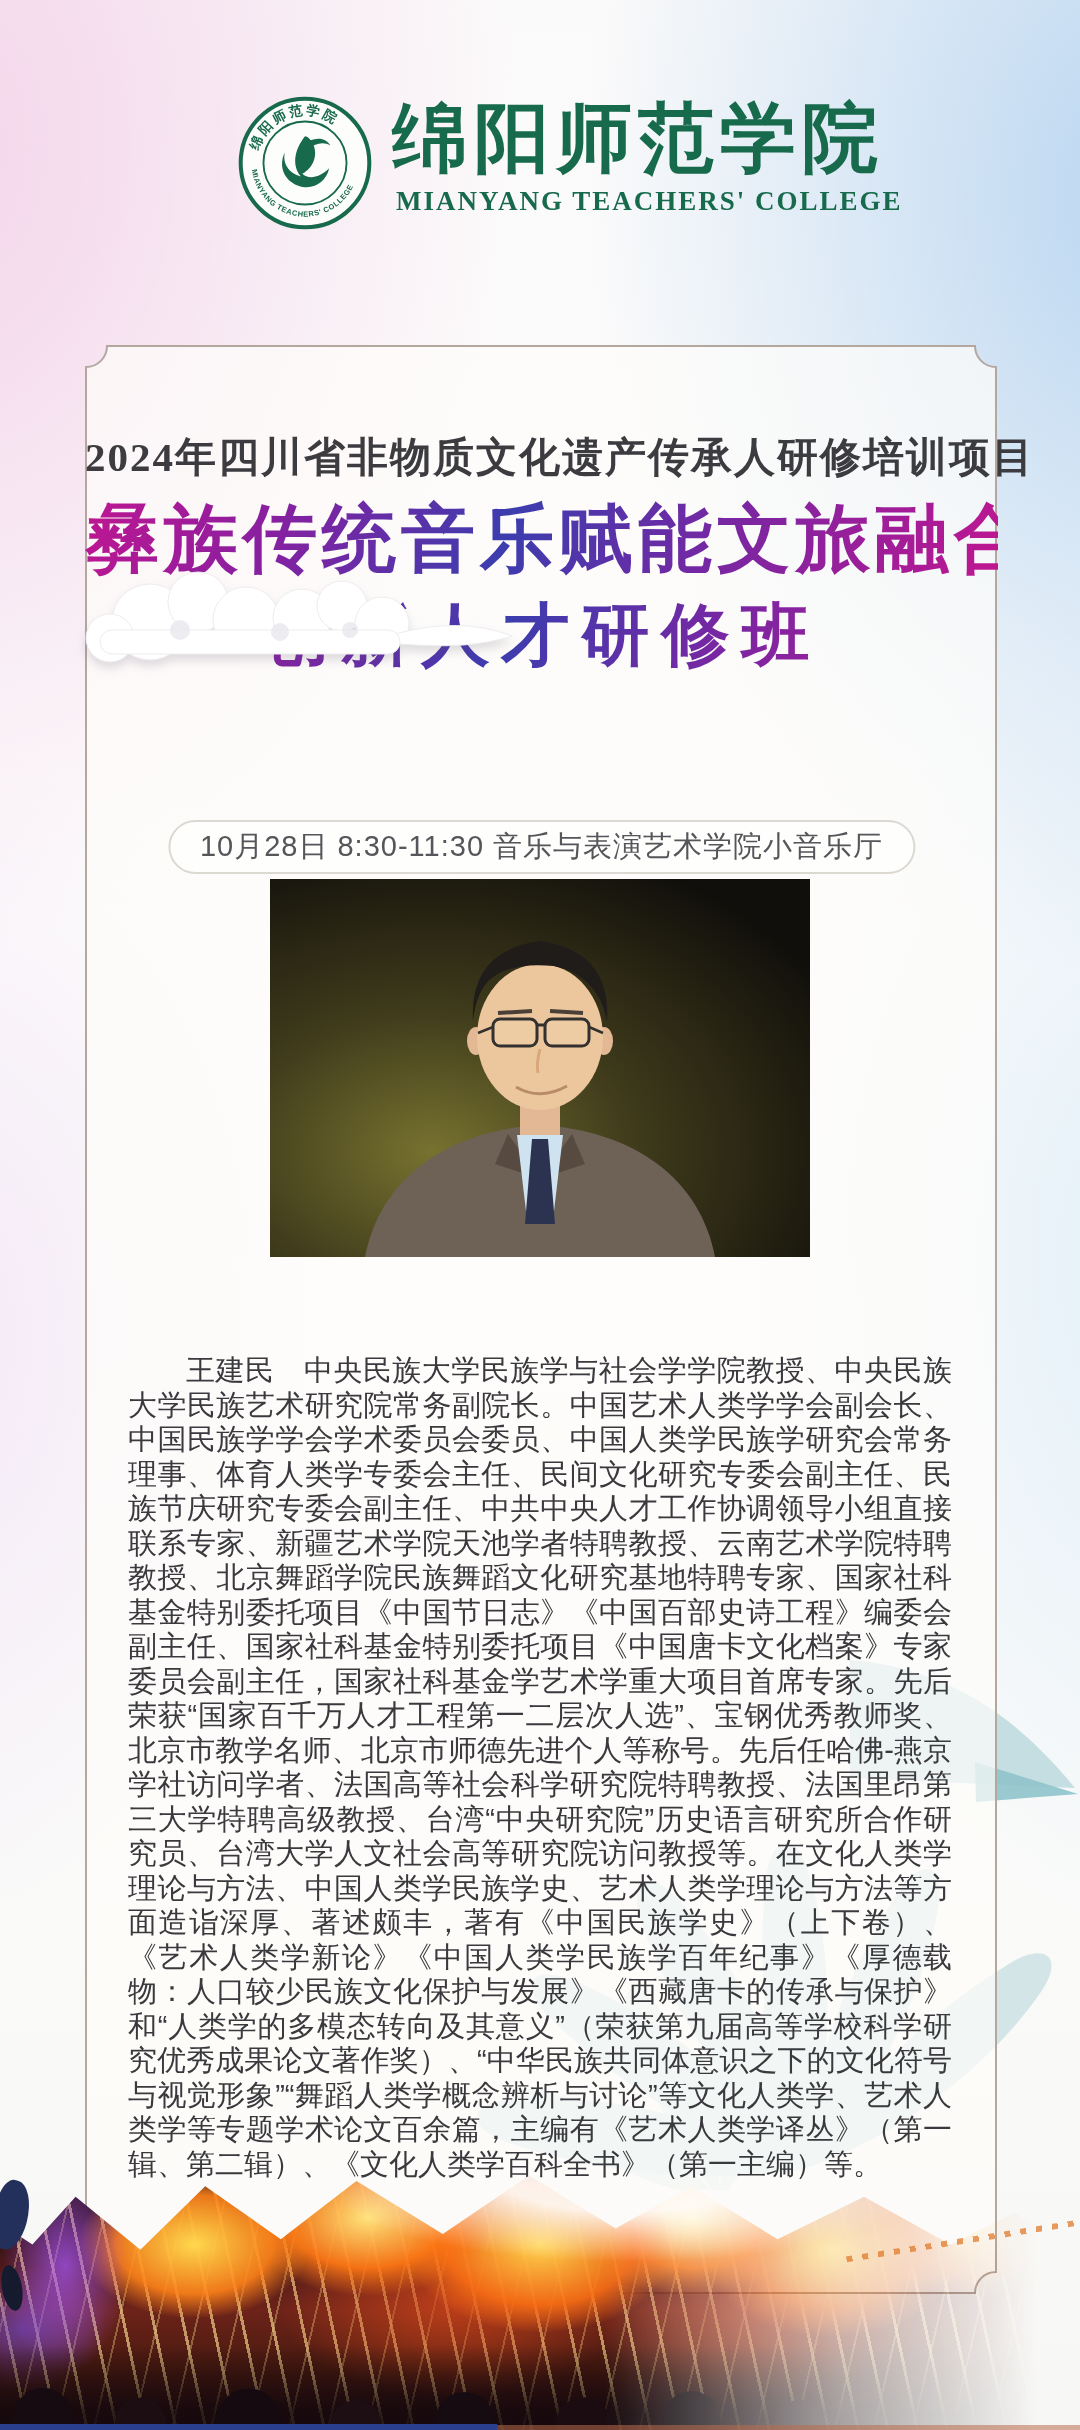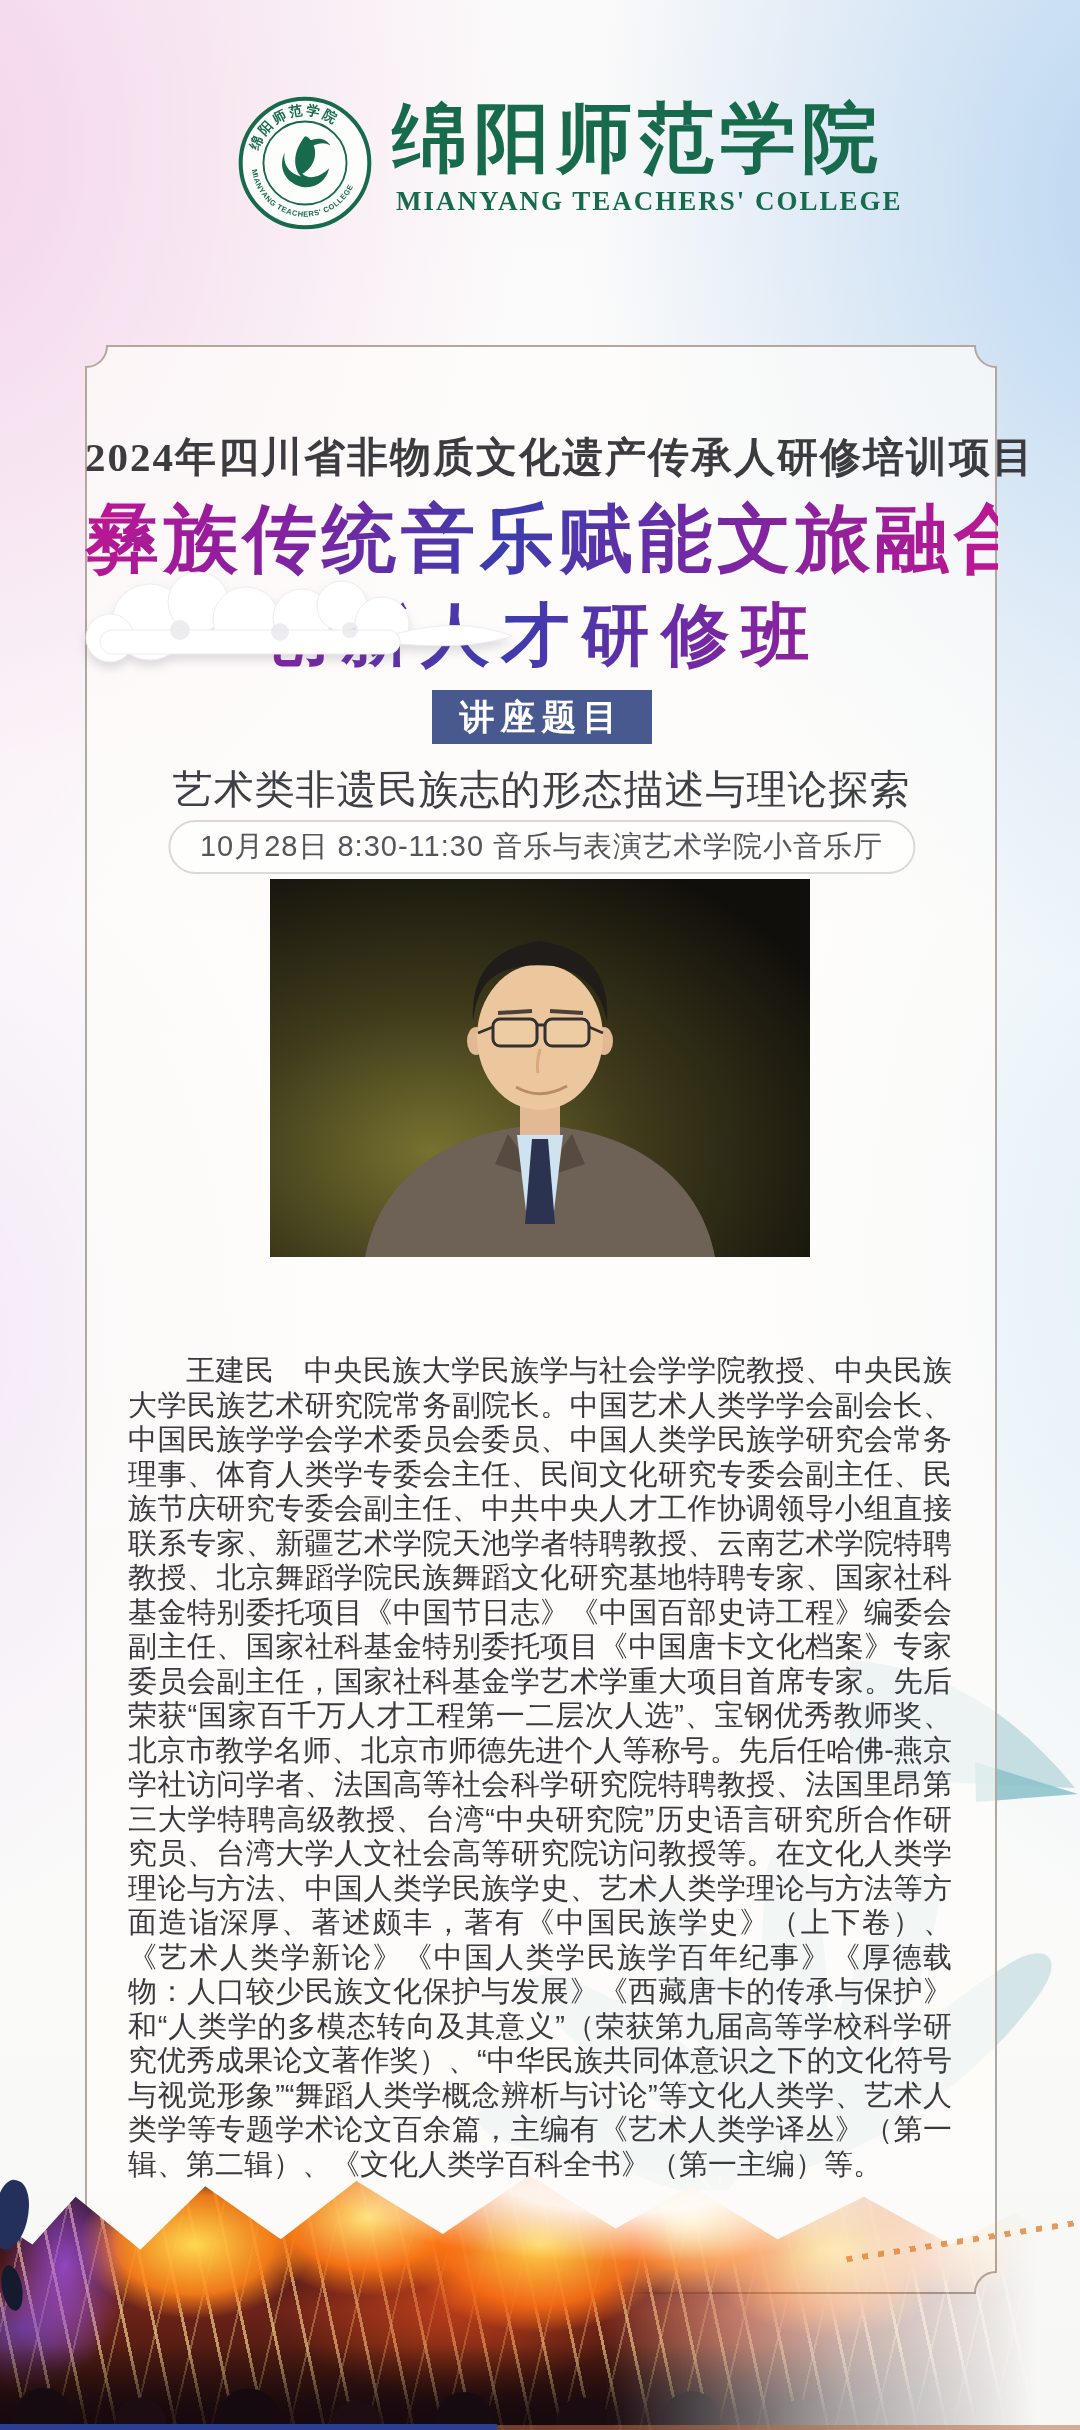--- a/index.html
+++ b/index.html
@@ -167,22 +167,20 @@
   </div>
 
   <svg class="card-shape" viewBox="0 0 913 1950" aria-hidden="true">
     <path d="M 22 1 H 890 A 21 21 0 0 0 911 22 V 1927 A 21 21 0 0 0 890 1948 H 22 A 21 21 0 0 0 1 1927 V 22 A 21 21 0 0 0 22 1 Z" fill="rgba(253,252,250,0.72)" stroke="#b3a79e" stroke-width="2"></path>
   </svg>
 
   <div class="card-content">
     <div class="program-title">2024年四川省非物质文化遗产传承人研修培训项目</div>
     <div class="main-title l1">彝族传统音乐赋能文旅融合</div>
     <div class="main-title l2">创新人才研修班</div>
-    <div class="badge">讲座题目</div>
-    <div class="lecture-title">艺术类非遗民族志的形态描述与理论探索</div>
     <div class="schedule-pill">10月28日  8:30-11:30   音乐与表演艺术学院小音乐厅</div>
 
     <svg class="photo" viewBox="0 0 540 378" aria-hidden="true">
       <defs>
         <radialGradient id="pbg" cx="30%" cy="72%" r="85%">
           <stop offset="0%" stop-color="#77722f"></stop>
           <stop offset="45%" stop-color="#3e3a1b"></stop>
           <stop offset="100%" stop-color="#110f0b"></stop>
         </radialGradient>
       </defs>

